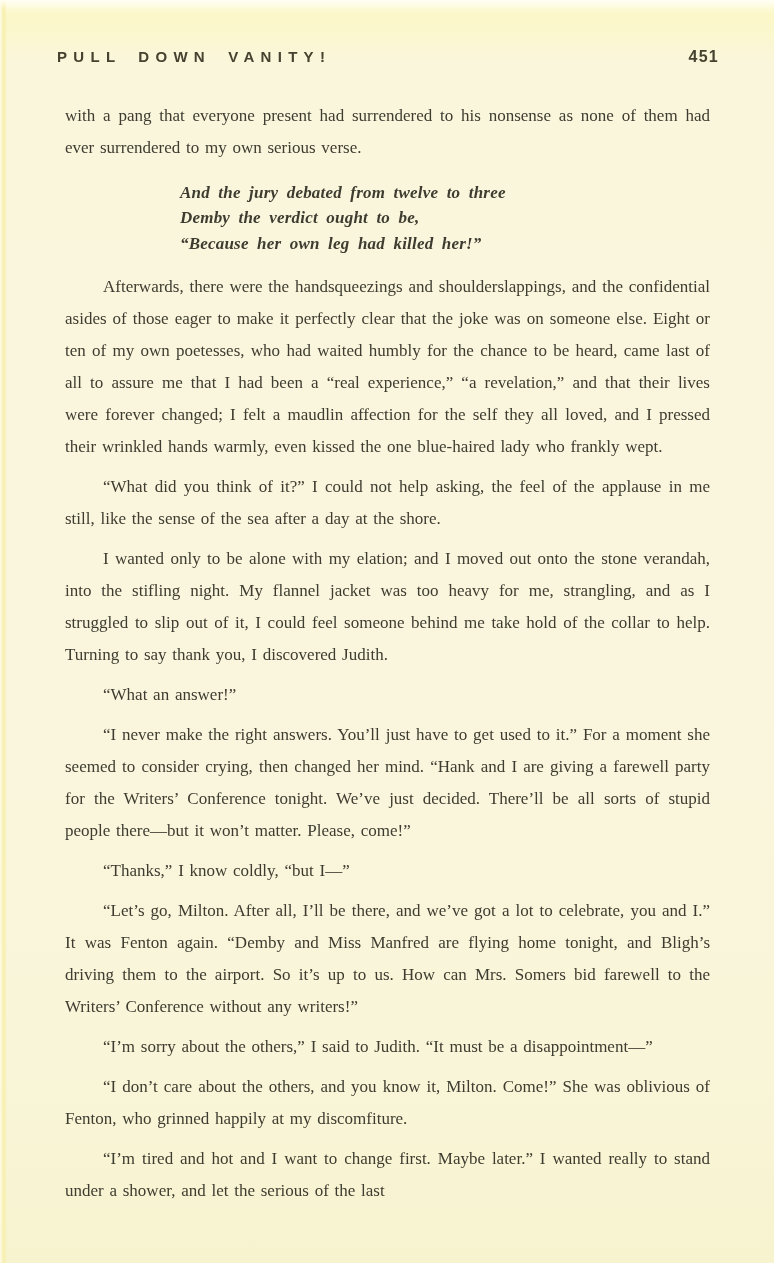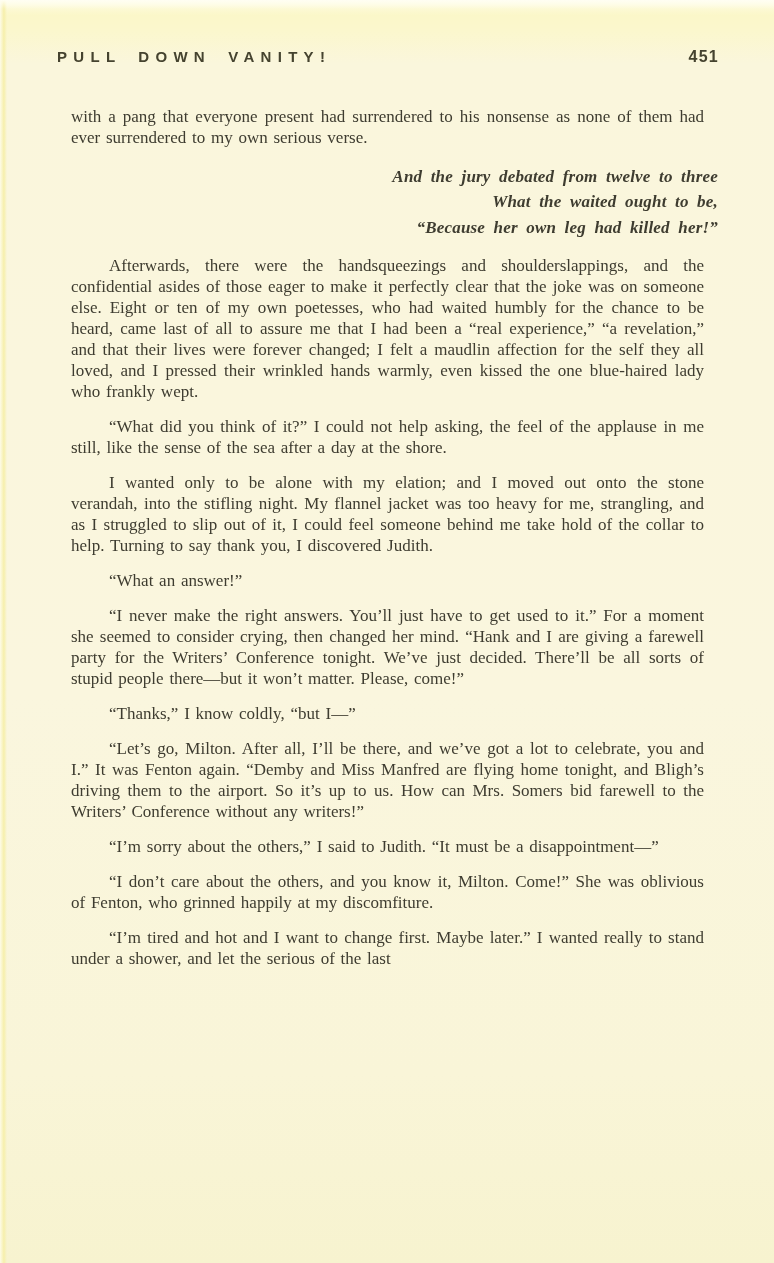--- a/index.html
+++ b/index.html
@@ -53,59 +53,59 @@
     font-weight: bold;
     letter-spacing: 0.08em;
   }
   .text-block {
     position: absolute;
     left: 57px;
     top: 92px;
     width: 661px;
   }
   .para {
-    margin: 14px;
+    margin: 8px;
     font-size: 17px;
-    line-height: 21px;
+    line-height: 32px;
     text-align: justify;
     text-indent: 38px;
     word-spacing: 1.5px;
   }
   .para.no-indent {
     text-indent: 0;
   }
   .poem {
     margin: 16px 0 15px 123px;
     font-style: italic;
     font-weight: 600;
     font-size: 17px;
     line-height: 25.3px;
     word-spacing: 4px;
     letter-spacing: 0.2px;
   }
-  .poem-line { white-space: nowrap; text-align: right; }
+  .poem-line { white-space: nowrap; }
 </style>
 </head>
 <body>
 
 <div class="page">
   <div class="edge-left"></div>
   <div class="edge-top"></div>
 
   <header class="running-head">
     <span class="head-title">PULL DOWN VANITY!</span>
     <span class="page-number">451</span>
   </header>
 
   <main class="text-block">
     <p class="para no-indent">with a pang that everyone present had surrendered to his nonsense as none of them had ever surrendered to my own serious verse.</p>
 
     <div class="poem">
       <div class="poem-line">And the jury debated from twelve to three</div>
-      <div class="poem-line">What the waited ought to be,</div>
+      <div class="poem-line">Demby the verdict ought to be,</div>
       <div class="poem-line">“Because her own leg had killed her!”</div>
     </div>
 
     <p class="para">Afterwards, there were the handsqueezings and shoulderslappings, and the confidential asides of those eager to make it perfectly clear that the joke was on someone else. Eight or ten of my own poetesses, who had waited humbly for the chance to be heard, came last of all to assure me that I had been a “real experience,” “a revelation,” and that their lives were forever changed; I felt a maudlin affection for the self they all loved, and I pressed their wrinkled hands warmly, even kissed the one blue-haired lady who frankly wept.</p>
     <p class="para">“What did you think of it?” I could not help asking, the feel of the applause in me still, like the sense of the sea after a day at the shore.</p>
     <p class="para">I wanted only to be alone with my elation; and I moved out onto the stone verandah, into the stifling night. My flannel jacket was too heavy for me, strangling, and as I struggled to slip out of it, I could feel someone behind me take hold of the collar to help. Turning to say thank you, I discovered Judith.</p>
     <p class="para">“What an answer!”</p>
     <p class="para">“I never make the right answers. You’ll just have to get used to it.” For a moment she seemed to consider crying, then changed her mind. “Hank and I are giving a farewell party for the Writers’ Conference tonight. We’ve just decided. There’ll be all sorts of stupid people there—but it won’t matter. Please, come!”</p>
     <p class="para">“Thanks,” I know coldly, “but I—”</p>
     <p class="para">“Let’s go, Milton. After all, I’ll be there, and we’ve got a lot to celebrate, you and I.” It was Fenton again. “Demby and Miss Manfred are flying home tonight, and Bligh’s driving them to the airport. So it’s up to us. How can Mrs. Somers bid farewell to the Writers’ Conference without any writers!”</p>

